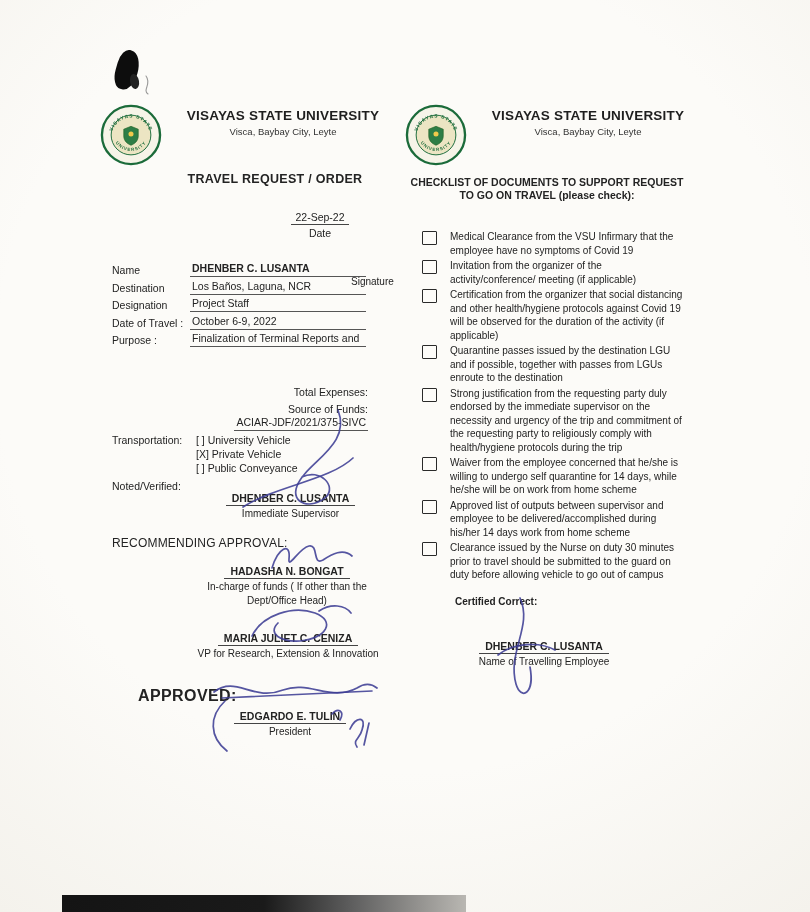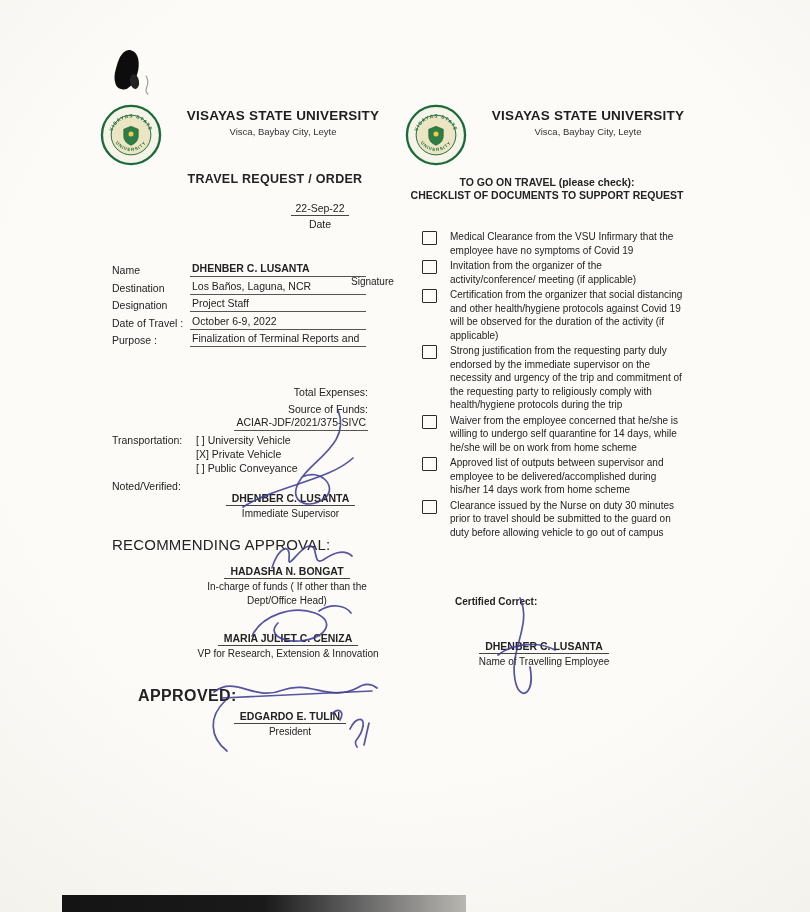--- a/index.html
+++ b/index.html
@@ -22,42 +22,42 @@
   .uni-text{position:absolute;width:240px;text-align:center;}
   .uni-text-l{left:163px;top:108px;} .uni-text-r{left:468px;top:108px;}
   .uni-name{font-size:13.5px;font-weight:bold;letter-spacing:.2px;color:#1e1e1e;}
   .uni-addr{font-size:9.5px;margin-top:3px;color:#333;}
   .form-title{position:absolute;left:165px;top:172px;width:220px;text-align:center;
               font-size:12.5px;font-weight:bold;letter-spacing:.3px;}
   .r-title{position:absolute;left:403px;top:176px;width:288px;text-align:center;
            font-size:10.5px;font-weight:bold;line-height:13px;}
   
   .date-block{position:absolute;left:283px;top:202px;width:74px;text-align:center;font-size:10.5px;}
-  .date-val{display:inline-block;border-bottom:1px solid #444;padding:0 4px 1px;}
+  .date-val{display:inline-block;border-bottom:1px solid #444;padding:0 4px 1px;margin-top:9px;}
   .date-lab{display:block;margin-top:2px;}
   
   .fields{position:absolute;left:112px;top:262px;width:254px;font-size:10.5px;}
   .frow{display:flex;align-items:flex-end;margin-bottom:2.5px;line-height:13px;}
   .flabel{width:78px;flex:none;}
   .fvalue{flex:1;border-bottom:1px solid #555;padding:0 2px 1px;}
   .b{font-weight:bold;}
   .pur2{margin-left:78px;border-bottom:1px solid #555;padding:0 2px 1px;line-height:13px;}
   .sig-label{position:absolute;left:351px;top:276px;font-size:10px;}
   
   .expenses{position:absolute;left:112px;top:386px;width:256px;font-size:10.5px;}
   .erow{display:flex;align-items:flex-end;margin-bottom:2.5px;line-height:13px;flex-direction:column;}
   .fill-line{flex:1;border-bottom:1px solid #555;height:12px;margin-left:4px;}
   .srcval{border-bottom:1px solid #555;padding:0 2px 1px;margin-left:4px;}
   .topt{margin-left:84px;line-height:14px;}
   .topt-first{display:flex;line-height:14px;}
   .topt-first .tl{width:84px;flex:none;}
   
   .lab{position:absolute;font-size:10.5px;}
   .noted{left:112px;top:480px;}
-  .recomm{left:112px;top:536px;font-size:15px;letter-spacing:.2px;}
+  .recomm{left:112px;top:536px;font-size:12px;letter-spacing:.2px;}
   .approved{left:138px;top:687px;font-weight:bold;font-size:16px;letter-spacing:.4px;}
   .certified{left:455px;top:596px;font-weight:bold;font-size:10px;}
   .sigblock{position:absolute;text-align:center;font-size:10px;}
   .sigblock .nm{font-weight:bold;font-size:10.5px;border-bottom:1px solid #444;
                 display:inline-block;padding:0 6px 1px;}
   .sigblock .tt{margin-top:2px;line-height:11.5px;}
   .sb-sup{left:193px;top:492px;width:195px;}
   .sb-had{left:178px;top:565px;width:218px;}
   .sb-cen{left:172px;top:632px;width:232px;}
   .sb-pre{left:210px;top:710px;width:160px;}
@@ -195,36 +195,40 @@
     <path d="M32 23 l7.5 3 v7 c0 5.4 -4.3 8.4 -7.5 9.6 c-3.2 -1.2 -7.5 -4.2 -7.5 -9.6 v-7 z" fill="#2e7d46" stroke="#1b5e20" stroke-width=".6"></path>
     <circle cx="32" cy="31" r="2.6" fill="#f2c94c"></circle>
   </svg>
 
   <div class="uni-text uni-text-r">
     <div class="uni-name">VISAYAS STATE UNIVERSITY</div>
     <div class="uni-addr">Visca, Baybay City, Leyte</div>
   </div>
 
   <div class="r-title">
+    <div>CHECKLIST OF DOCUMENTS TO SUPPORT REQUEST</div>
     <div>TO GO ON TRAVEL (please check):</div>
-    <div>CHECKLIST OF DOCUMENTS TO SUPPORT REQUEST</div>
   </div>
 
   <div class="checklist">
     <div class="chk-item">
       <span class="cb"></span>
       <span class="chk-text">Medical Clearance from the VSU Infirmary that the employee have no symptoms of Covid 19</span>
     </div>
     <div class="chk-item">
       <span class="cb"></span>
       <span class="chk-text">Invitation from the organizer of the activity/conference/ meeting (if applicable)</span>
     </div>
     <div class="chk-item">
       <span class="cb"></span>
       <span class="chk-text">Certification from the organizer that social distancing and other health/hygiene protocols against Covid 19 will be observed for the duration of the activity (if applicable)</span>
+    </div>
+    <div class="chk-item">
+      <span class="cb"></span>
+      <span class="chk-text">Quarantine passes issued by the destination LGU and if possible, together with passes from LGUs enroute to the destination</span>
     </div>
     <div class="chk-item">
       <span class="cb"></span>
       <span class="chk-text">Strong justification from the requesting party duly endorsed by the immediate supervisor on the necessity and urgency of the trip and commitment of the requesting party to religiously comply with health/hygiene protocols during the trip</span>
     </div>
     <div class="chk-item">
       <span class="cb"></span>
       <span class="chk-text">Waiver from the employee concerned that he/she is willing to undergo self quarantine for 14 days, while he/she will be on work from home scheme</span>
     </div>
     <div class="chk-item">

